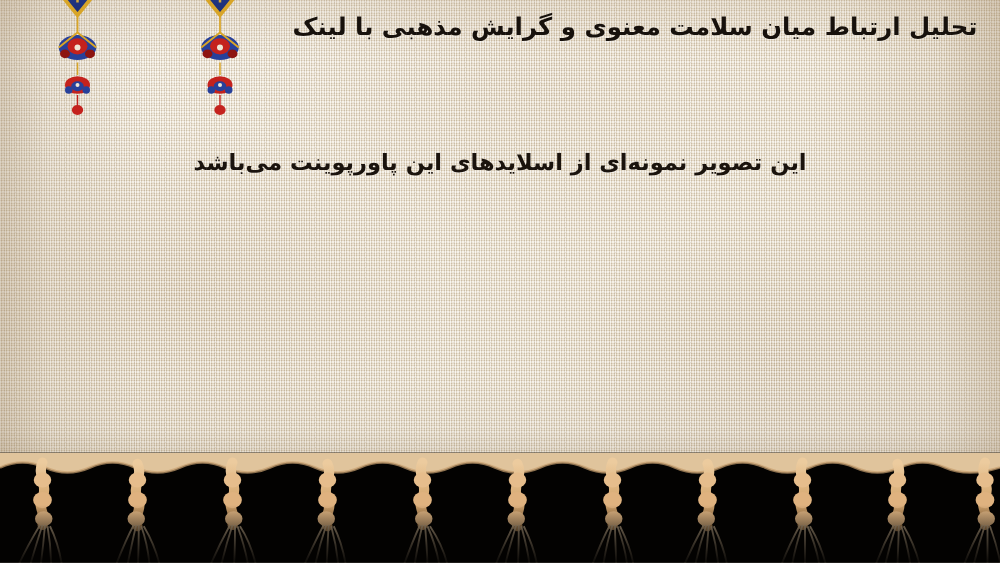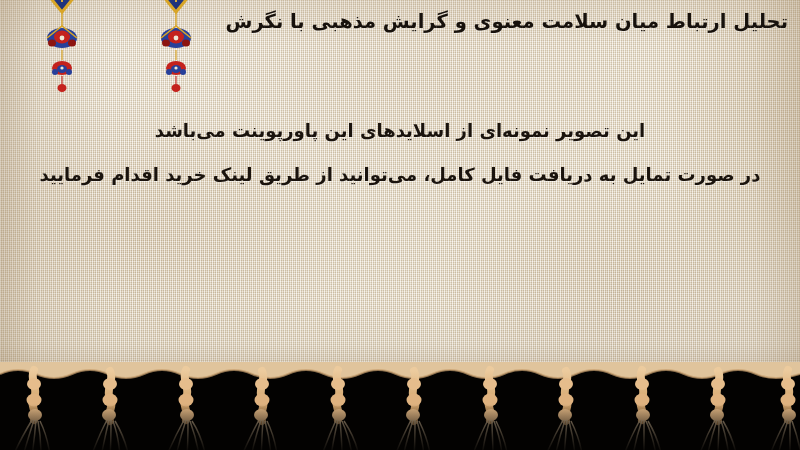--- a/index.html
+++ b/index.html
@@ -266,26 +266,25 @@
         <ellipse cx="-7" cy="4" rx="3" ry="3" fill="#27409a"></ellipse>
         <ellipse cx="7" cy="4" rx="3" ry="3" fill="#27409a"></ellipse>
         <circle cx="0" cy="0" r="1.6" fill="#efe6d4"></circle>
       </g>
       <path d="M54 138 L54 146" stroke="#c4221d" stroke-width="1.1" fill="none"></path>
       <ellipse cx="54" cy="150" rx="4.5" ry="4" fill="#c4221d"></ellipse>
     </svg>
   </div>
 
   <div class="title-block">
-    <div class="title-line">تحلیل ارتباط میان سلامت معنوی و گرایش مذهبی با نگرش</div>
+    <div class="title-line">تحلیل ارتباط میان سلامت معنوی و گرایش مذهبی با لینک</div>
   </div>
 
   <div class="body-block">
     <div class="body-line lead">این تصویر نمونه‌ای از اسلایدهای این پاورپوینت می‌باشد</div>
-    <div class="body-line">در صورت تمایل به دریافت فایل کامل، می‌توانید از طریق لینک خرید اقدام فرمایید</div>
   </div>
 
   <div class="fringe-zone">
     <svg class="fringe-svg" width="800" height="88" viewBox="0 0 800 88" aria-hidden="true">
       <defs>
         <linearGradient id="cordG" x1="0" y1="0" x2="0" y2="1">
           <stop offset="0%" stop-color="#eccb9e"></stop>
           <stop offset="50%" stop-color="#d9ae78"></stop>
           <stop offset="100%" stop-color="#b98b57"></stop>
         </linearGradient>

